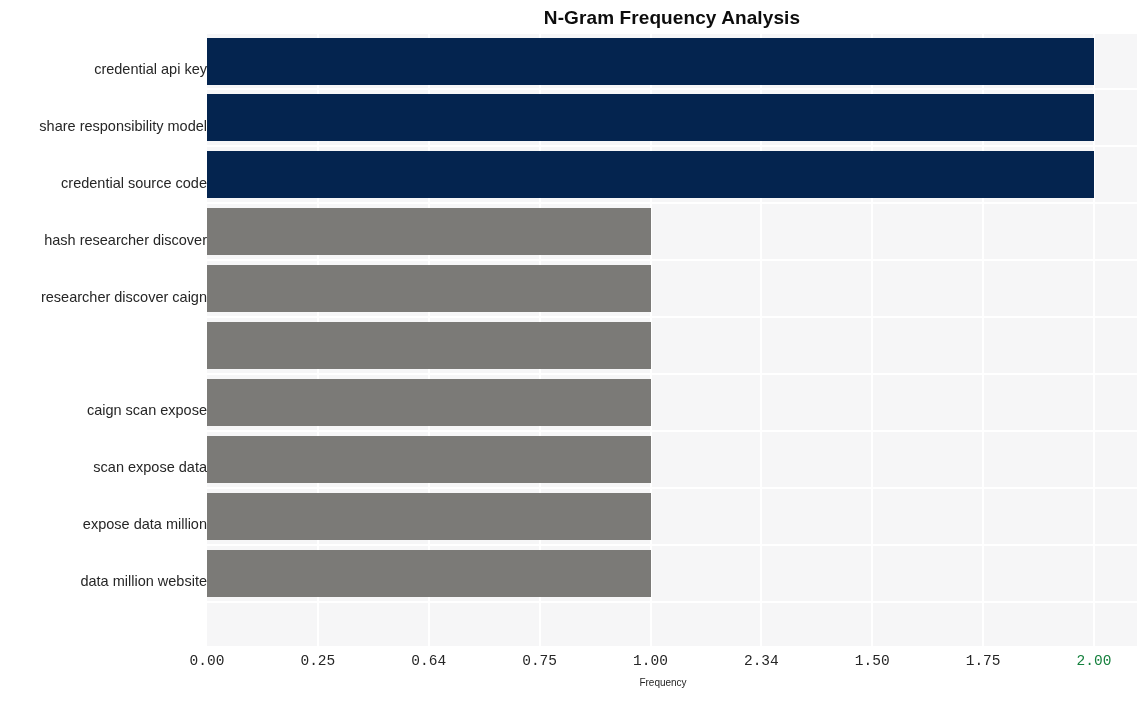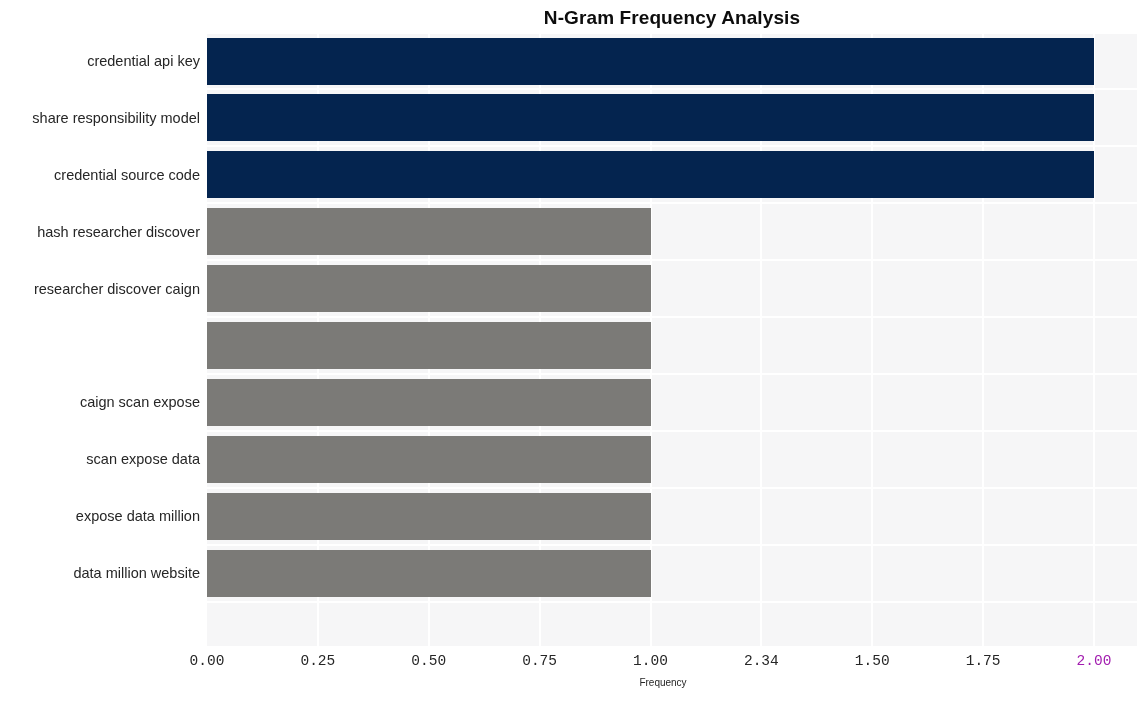--- a/index.html
+++ b/index.html
@@ -67,26 +67,26 @@
     left: 0;
     height: 47px;
   }
 
   
   .ytick {
     position: absolute;
     right: 0;
     width: 200px;
     text-align: right;
-    padding-right: 7px;
     box-sizing: border-box;
     font-size: 14.5px;
     color: #262626;
     line-height: 18px;
     white-space: nowrap;
+    margin-top: 8px;
   }
   #y-axis {
     position: absolute;
     left: 0;
     top: 33px;
     width: 207px;
     height: 613px;
   }
 
   
@@ -173,24 +173,24 @@
         <div class="bar" title="caign scan expose: 1" style="top: 345.9px; width: 443.5px; background: rgb(123, 122, 119);"></div>
         <div class="bar" title="scan expose data: 1" style="top: 402.8px; width: 443.5px; background: rgb(123, 122, 119);"></div>
         <div class="bar" title="expose data million: 1" style="top: 459.7px; width: 443.5px; background: rgb(123, 122, 119);"></div>
         <div class="bar" title="data million website: 1" style="top: 516.6px; width: 443.5px; background: rgb(123, 122, 119);"></div>
       </div>
   </div>
 
   <div id="x-axis">
       <div class="xtick" style="left: 0px; color: rgb(38, 38, 38);">0.00</div>
       <div class="xtick" style="left: 110.875px; color: rgb(38, 38, 38);">0.25</div>
-      <div class="xtick" style="left: 221.75px; color: rgb(38, 38, 38);">0.50</div>
+      <div class="xtick" style="left: 221.75px; color: rgb(38, 38, 38);">0.64</div>
       <div class="xtick" style="left: 332.625px; color: rgb(38, 38, 38);">0.75</div>
       <div class="xtick" style="left: 443.5px; color: rgb(38, 38, 38);">1.00</div>
       <div class="xtick" style="left: 554.375px; color: rgb(38, 38, 38);">2.34</div>
       <div class="xtick" style="left: 665.25px; color: rgb(38, 38, 38);">1.50</div>
       <div class="xtick" style="left: 776.125px; color: rgb(38, 38, 38);">1.75</div>
-      <div class="xtick" style="left: 887px; color: #a21caf;">2.00</div>
+      <div class="xtick" style="left: 887px; color: #15803d;">2.00</div>
     </div>
 
   <div id="x-axis-label">Frequency</div>
 
 </div>
 
 </body></html>

